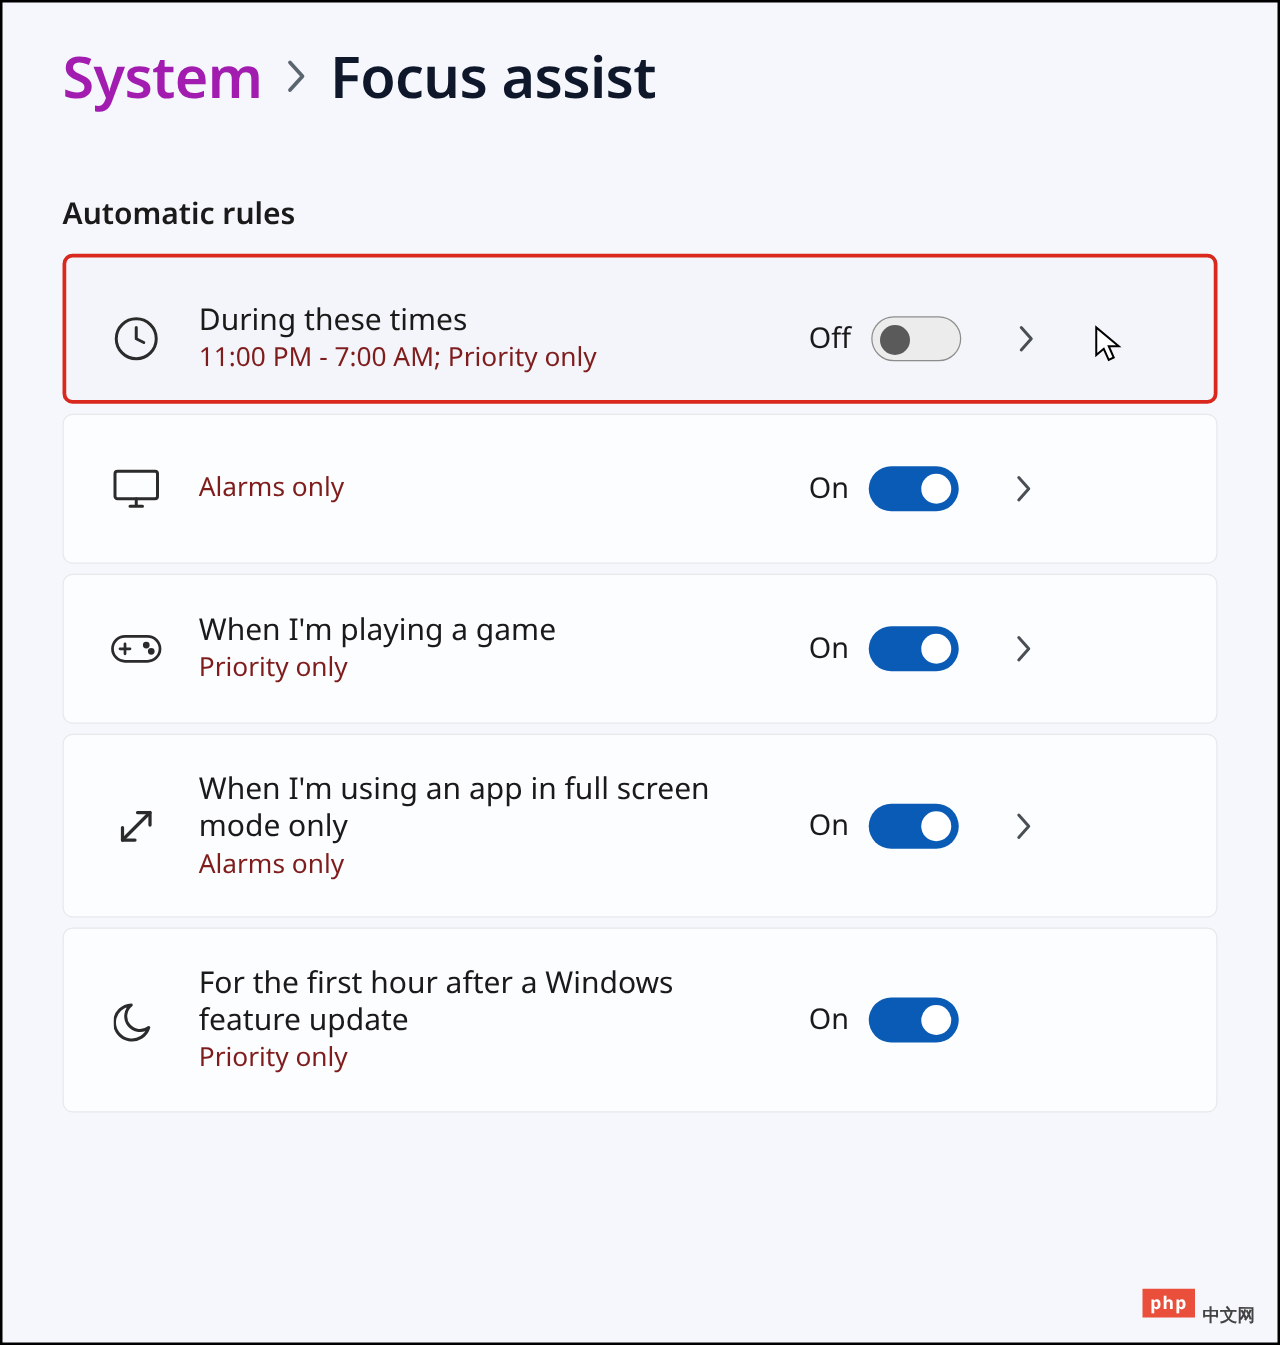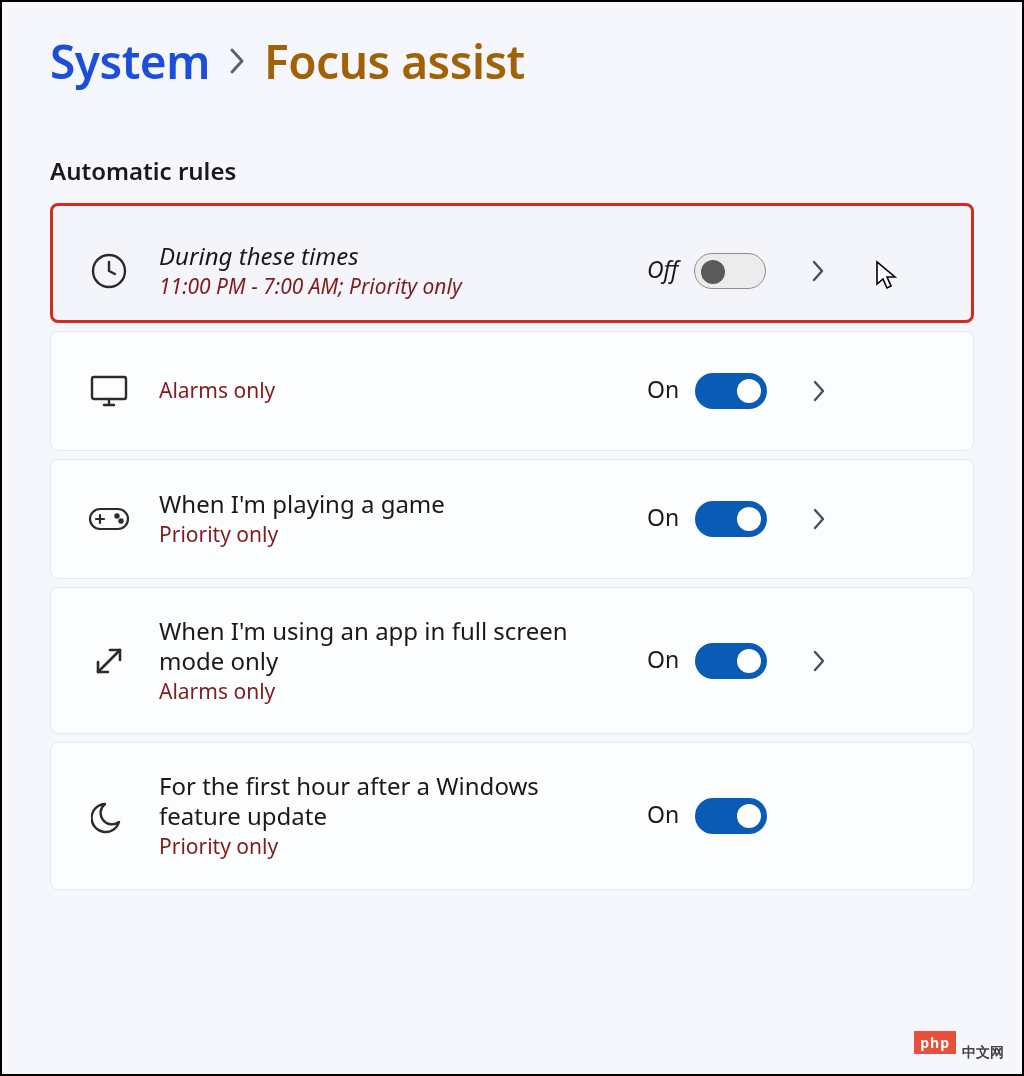--- a/index.html
+++ b/index.html
@@ -16,32 +16,32 @@
   
   .breadcrumb {
     display: flex;
     align-items: center;
     gap: 18px;
     margin-bottom: 62px;
   }
   .breadcrumb-parent {
     font-size: 46px;
     font-weight: 600;
-    color: #1d4ed8;
+    color: #a21caf;
     letter-spacing: -0.5px;
   }
   .breadcrumb-sep {
     color: #5b6570;
     display: flex;
     align-items: center;
   }
   .breadcrumb-current {
     font-size: 46px;
     font-weight: 600;
-    color: #a16207;
+    color: #0f172a;
     letter-spacing: -0.5px;
   }
 
   
   .section-heading {
     font-size: 24px;
     font-weight: 600;
     color: #1a1a1a;
     margin-bottom: 16px;
   }
@@ -56,21 +56,20 @@
     display: flex;
     align-items: center;
     padding: 28px 28px 28px 36px;
     gap: 28px;
     min-height: 120px;
   }
   .rule-card.highlighted {
     border: 3px solid #d9281e;
     background: #f3f5fa;
     padding: 34px 26px 19px 34px;
-    font-style: italic;
   }
 
   .rule-icon {
     width: 44px;
     min-width: 44px;
     display: flex;
     align-items: center;
     justify-content: center;
     color: #2b2b2b;
   }

